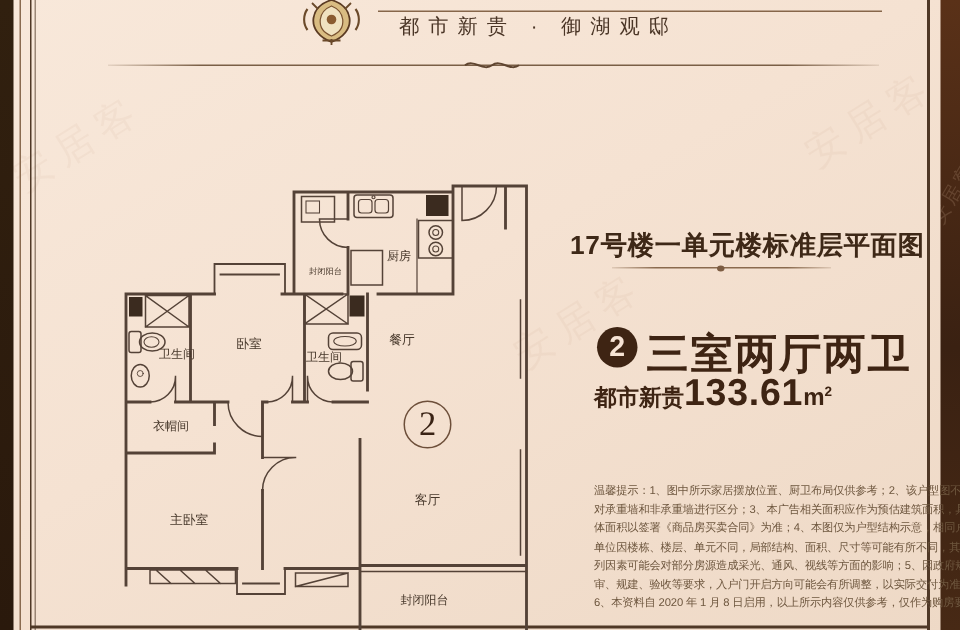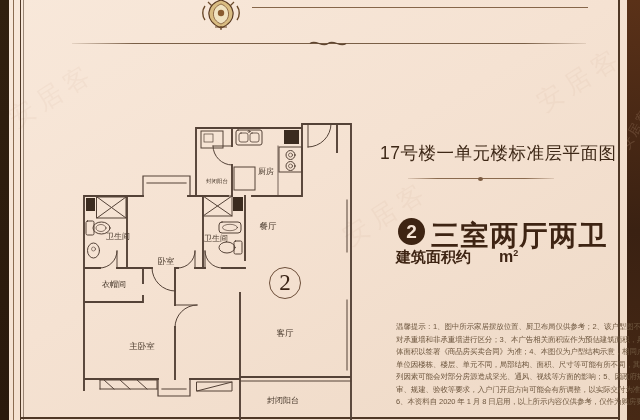--- a/index.html
+++ b/index.html
@@ -12,31 +12,31 @@
   
   .band-left{left:0;top:0;width:9px;height:420px;background:linear-gradient(180deg,#31200f,#2a190c);}
   .fline{background:#4f3826;}
   .band-right{left:627px;top:0;width:13px;height:420px;background:linear-gradient(180deg,#5a3118,#3a2112 55%,#472915);overflow:hidden;}
   
   .top-rule{left:252px;top:7px;width:336px;height:1px;background:#86664a;}
   .brand{left:266px;top:9px;font-size:13.5px;letter-spacing:6px;color:#4a3526;font-weight:500;white-space:nowrap;}
   .divider{left:72px;top:43px;width:514px;height:1px;
     background:linear-gradient(90deg,rgba(122,95,70,.15),#7a5f46 12%,#7a5f46 88%,rgba(122,95,70,.15));}
   
-  .panel-title{left:380px;top:141px;font-size:17.5px;font-weight:normal;color:#3e2817;letter-spacing:.5px;white-space:nowrap;}
+  .panel-title{left:380px;top:151px;font-size:17.5px;font-weight:bold;color:#3e2817;letter-spacing:.5px;white-space:nowrap;}
   .panel-divider{left:408px;top:178px;width:146px;height:1px;
     background:linear-gradient(90deg,rgba(138,106,78,.2),#8a6a4e 20%,#8a6a4e 80%,rgba(138,106,78,.2));}
   .panel-divider-dot{left:478px;top:176.5px;width:5px;height:4px;border-radius:50%;background:#7c5c42;}
   .badge{left:398px;top:218px;width:27px;height:27px;border-radius:50%;background:#3e2413;
     color:#f6e3d4;font-size:19px;font-weight:bold;text-align:center;line-height:27px;}
   .room-type{left:431px;top:217px;font-size:28px;font-weight:bold;color:#3e2413;letter-spacing:1.5px;white-space:nowrap;}
   .area-row{left:396px;top:248px;display:flex;align-items:baseline;color:#3e2413;white-space:nowrap;}
   .area-label{font-size:15px;font-weight:bold;}
   .area-value{font-size:25px;font-weight:bold;letter-spacing:.5px;}
-  .area-unit{font-size:16px;font-weight:bold;margin-left:28px;}
+  .area-unit{font-size:16px;font-weight:bold;}
   .area-unit sup{font-size:9px;}
   
   .disclaimer{left:396px;top:321px;width:232px;}
   .disc-line{font-size:7.5px;line-height:12.5px;color:#6e573f;letter-spacing:-.1px;white-space:nowrap;}
   
   .plan-svg{left:0;top:0;}
   .room-label{position:absolute;transform:translate(-50%,-50%);color:#46372a;white-space:nowrap;}
   .unit-circle{left:269px;top:267px;width:30px;height:30px;border:1.5px solid #6d4f3a;border-radius:50%;
     font-family:"Liberation Serif",serif;font-size:23px;color:#3a2315;text-align:center;line-height:29px;}
   
@@ -65,20 +65,21 @@
   <div class="abs top-rule"></div>
   <svg class="abs" style="left:196px;top:0;" width="50" height="30" viewBox="0 0 50 30">
     <g transform="translate(0,-8)">
       <path d="M25 8 C18 10 14 14 13 20 C12 27 17 33 25 36 C33 33 38 27 37 20 C36 14 32 10 25 8 Z" fill="#d9bc82" stroke="#5a3a22" stroke-width="1.2"></path>
       <path d="M25 12 C20 14 18 17 17.5 21 C17 26 20 30 25 32 C30 30 33 26 32.5 21 C32 17 30 14 25 12 Z" fill="#f0e2c0" stroke="#7a5230" stroke-width=".8"></path>
       <path d="M9 14 C6 18 6 24 9 28 M41 14 C44 18 44 24 41 28" fill="none" stroke="#6b4a2a" stroke-width="1.4"></path>
       <path d="M12 10 L16 14 M38 10 L34 14 M25 34 L25 38 M19 35 L31 35" stroke="#6b4a2a" stroke-width="1.2"></path>
       <circle cx="25" cy="21" r="3.2" fill="#8a5c30"></circle>
     </g>
   </svg>
+  <div class="abs brand">都市新贵 · 御湖观邸</div>
   <div class="abs divider"></div>
   <svg class="abs" style="left:308px;top:38px;" width="40" height="11" viewBox="0 0 40 11">
     <path d="M2 5.5 C8 1 14 10 20 5.5 C26 1 32 10 38 5.5" fill="none" stroke="#5f4530" stroke-width="1.3"></path>
   </svg>
 
   <svg class="abs plan-svg" width="640" height="420" viewBox="0 0 640 420">
     <g fill="none" stroke="#544237" stroke-linecap="square">
 
       <path stroke-width="1.9" d="
         M196 128 H302 M302 124 V128 M302 124 H351 M351 124 V420
@@ -149,36 +150,37 @@
         M117 268 V251 M100 268 A17 17 0 0 0 117 251
         M205 268 V251 M222 268 A17 17 0 0 1 205 251
         M175 268 V291 M152 268 A23 23 0 0 0 175 291
         M175 305 H197 M175 327 A22 22 0 0 1 197 305"></path>
     </g>
   </svg>
 
   <div class="room-label" style="left:217px;top:181px;font-size:5.5px;">封闭阳台</div>
   <div class="room-label" style="left:266px;top:171px;font-size:8px;text-align:right;">厨房</div>
   <div class="room-label" style="left:118px;top:236px;font-size:8px;">卫生间</div>
-  <div class="room-label" style="left:166px;top:230px;font-size:8.5px;margin-top:32px;">卧室</div>
+  <div class="room-label" style="left:166px;top:230px;font-size:8.5px;">卧室</div>
   <div class="room-label" style="left:216px;top:238px;font-size:8px;">卫生间</div>
   <div class="room-label" style="left:268px;top:227px;font-size:8.5px;">餐厅</div>
   <div class="room-label" style="left:114px;top:284px;font-size:8px;">衣帽间</div>
-  <div class="room-label" style="left:142px;top:347px;font-size:8.5px;">主卧室</div>
+  <div class="room-label" style="left:126px;top:347px;font-size:8.5px;">主卧室</div>
   <div class="room-label" style="left:285px;top:334px;font-size:8.5px;">客厅</div>
   <div class="room-label" style="left:283px;top:400px;font-size:8px;">封闭阳台</div>
   <div class="abs unit-circle">2</div>
 
   <div class="abs panel-title">17号楼一单元楼标准层平面图</div>
   <div class="abs panel-divider"></div>
   <div class="abs panel-divider-dot"></div>
   <div class="abs badge">2</div>
   <div class="abs room-type">三室两厅两卫</div>
   <div class="abs area-row">
-    <span class="area-label">建筑面积约</span>
+    <span class="area-label">都市新贵</span>
+      <span class="area-value">133.61</span>
       <span class="area-unit"><span>m</span><sup>2</sup></span>
   </div>
 
   <div class="abs disclaimer">
     <div class="disc-line">温馨提示：1、图中所示家居摆放位置、厨卫布局仅供参考；2、该户型图不</div>
     <div class="disc-line">对承重墙和非承重墙进行区分；3、本广告相关面积应作为预估建筑面积，具</div>
     <div class="disc-line">体面积以签署《商品房买卖合同》为准；4、本图仅为户型结构示意，相同户型</div>
     <div class="disc-line">单位因楼栋、楼层、单元不同，局部结构、面积、尺寸等可能有所不同，其中所</div>
     <div class="disc-line">列因素可能会对部分房源造成采光、通风、视线等方面的影响；5、因政府规</div>
     <div class="disc-line">审、规建、验收等要求，入户门开启方向可能会有所调整，以实际交付为准；</div>

